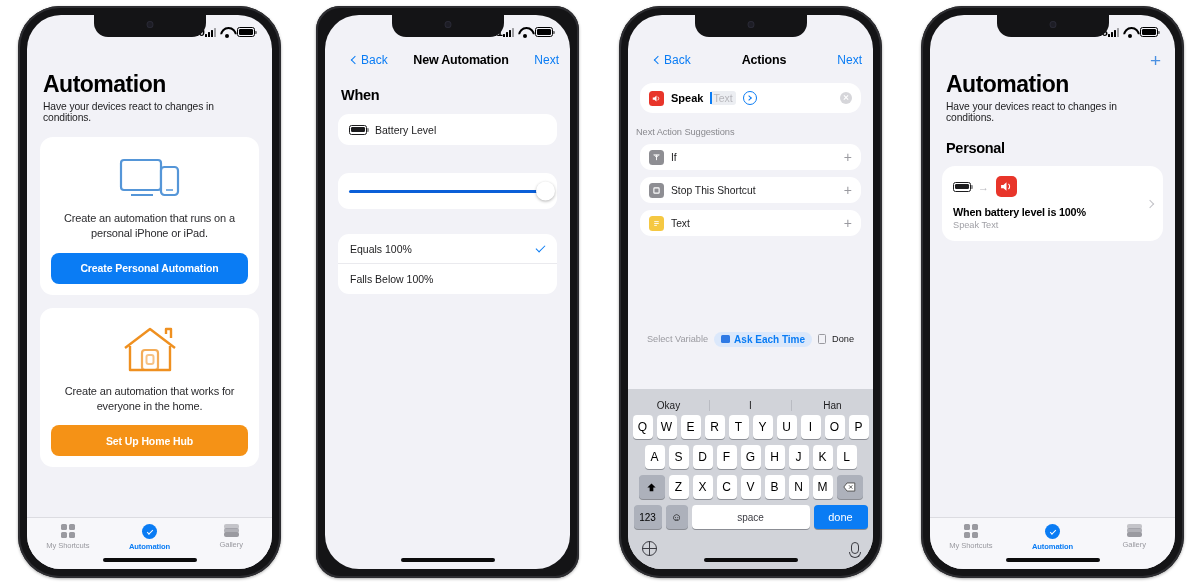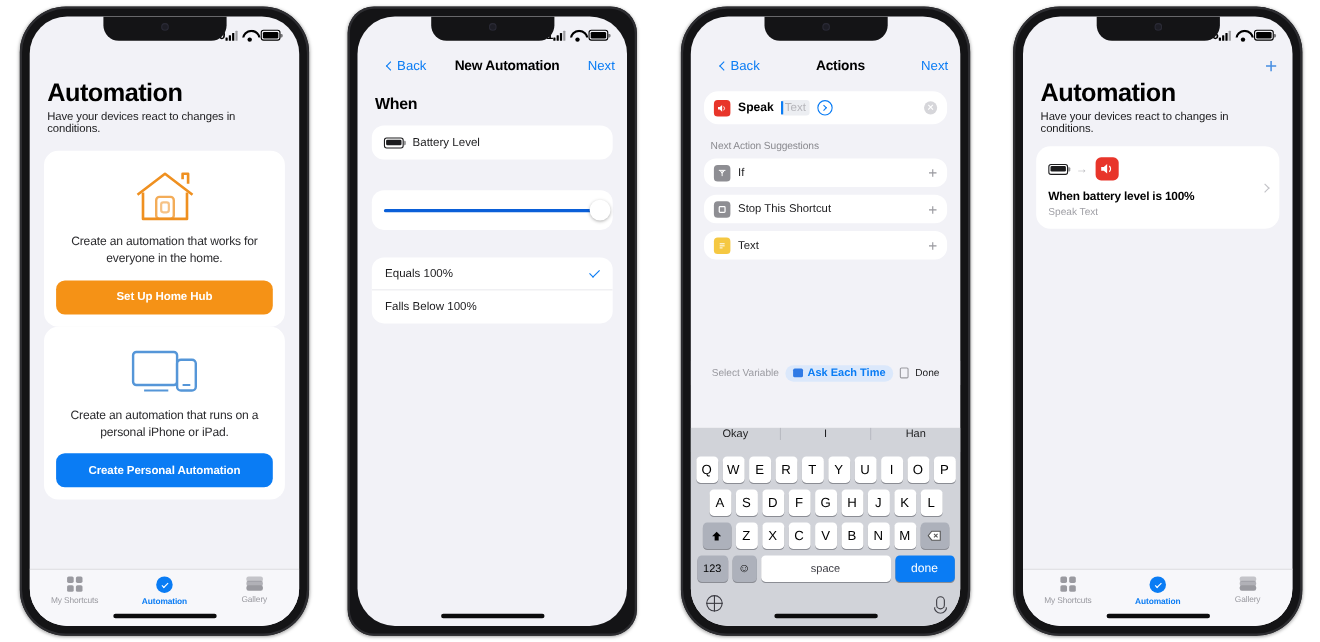--- a/index.html
+++ b/index.html
@@ -122,21 +122,21 @@
     display:flex; align-items:center; justify-content:space-between;
     padding: 0 11px;
     z-index: 15;
   }
   .nav-back { display:flex; align-items:center; gap:3px; color:#0a7cf4; font-size:12px; }
   .nav-title { font-size:12.5px; font-weight:700; color:#000; letter-spacing:-0.2px;}
   .nav-next { color:#0a7cf4; font-size:12px; }
   .chev-l { width:6px; height:6px; border-left:1.8px solid #0a7cf4; border-bottom:1.8px solid #0a7cf4; transform:rotate(45deg); }
 
   .section-h { font-size: 14.5px; font-weight:700; color:#000; padding: 0 16px; letter-spacing:-0.3px;}
-  .small-h { font-size: 9.3px; color:#8a8a8f; padding: 0 18px; letter-spacing:-0.1px;}
+  .small-h { font-size: 9.3px; color:#8a8a8f; padding: 0 8px; letter-spacing:-0.1px;}
 
   .row-card {
     background:#fff; border-radius:11px; margin: 0 13px; min-height: 30px;
     display:flex; align-items:center; padding: 0 11px; gap:8px;
     font-size: 10.5px; color:#1c1c1e;
   }
   .batt-glyph {
     width:18px; height:10px; border:1.5px solid #1c1c1e; border-radius:2.5px;
     position:relative; padding:1.2px; flex:none;
   }
@@ -193,21 +193,21 @@
     font-size:9.2px; background:#f2f2f7;
   }
   .varbar .mut { color:#9a9aa0; }
   .pill { display:flex; align-items:center; gap:4px; background:#dbe8fb; border-radius:9px; padding:2px 7px; color:#0a7cf4; font-weight:700; font-size:10px; }
   .pill .sq { width:9px; height:8px; background:#2f7ae5; border-radius:1.5px; }
   .varbar .done { color:#1c1c1e; font-weight:500; }
   .varbar .clipico { width:8px; height:10px; border:1.2px solid #9a9aa0; border-radius:1.5px; }
 
   
   .kb { position:absolute; left:0; right:0; bottom:0; background:#d1d3d9; }
-  .kb-sugg { height:22px; display:flex; align-items:flex-start; background:#d1d3d9; }
+  .kb-sugg { height:22px; display:flex; align-items:flex-end; background:#d1d3d9; }
   .kb-sugg div { flex:1; text-align:center; font-size:10px; color:#1c1c1e; border-right:0.5px solid #b9bbc2;}
   .kb-sugg div:last-child { border-right:none; }
   .kb-rows { padding: 4px 3px 0; }
   .kb-row { display:flex; justify-content:center; gap:4px; margin-bottom:6px; }
   .key {
     background:#fff; border-radius:4px; height:24px; width:20px;
     display:flex; align-items:center; justify-content:center;
     font-size:12px; color:#000; box-shadow:0 1px 0 #8b8d94;
   }
   .key.wide { width:26px; background:#adb1bb; }
@@ -270,45 +270,45 @@
         </span>
       </div>
 
       <div class="content">
         <div style="padding:56px 16px 0;">
           <div class="big-title">Automation</div>
           <div class="subtitle">Have your devices react to changes in conditions.</div>
         </div>
 
         <div style="margin-top:14px;">
+          <div class="card">
+            <div style="display:flex;justify-content:center;padding:4px 0 10px;">
+              <svg width="62" height="46" viewBox="0 0 62 46" fill="none" stroke="#5596d8" stroke-width="2.2">
+                <rect x="2" y="5" width="40" height="30" rx="3"></rect>
+                <line x1="12" y1="40" x2="34" y2="40" stroke-width="2"></line>
+                <rect x="42" y="12" width="17" height="28" rx="3.5" fill="#fff"></rect>
+                <line x1="47" y1="35" x2="54" y2="35" stroke-width="1.6"></line>
+              </svg>
+            </div>
+            <div class="card-text">Create an automation that runs on a personal iPhone or iPad.</div>
+            <div class="cta blue">Create Personal Automation</div>
+          </div>
+
           <div class="card" style="margin-top:13px;">
             <div style="display:flex;justify-content:center;padding:4px 0 10px;">
               <svg width="58" height="48" viewBox="0 0 58 48" fill="none" stroke="#ef9020" stroke-width="2.4" stroke-linejoin="round">
                 <path d="M4 22 L29 3 L54 22"></path>
                 <path d="M9 20 V44 H49 V20"></path>
                 <path d="M45 8 V3 H50 V12"></path>
                 <rect x="21" y="24" width="16" height="20" rx="3" stroke-width="2.2" opacity=".75"></rect>
                 <rect x="25.5" y="29" width="7" height="9" rx="2" stroke-width="2" opacity=".55"></rect>
               </svg>
             </div>
             <div class="card-text">Create an automation that works for everyone in the home.</div>
             <div class="cta orange">Set Up Home Hub</div>
-          </div>
-
-          <div class="card">
-            <div style="display:flex;justify-content:center;padding:4px 0 10px;">
-              <svg width="62" height="46" viewBox="0 0 62 46" fill="none" stroke="#5596d8" stroke-width="2.2">
-                <rect x="2" y="5" width="40" height="30" rx="3"></rect>
-                <line x1="12" y1="40" x2="34" y2="40" stroke-width="2"></line>
-                <rect x="42" y="12" width="17" height="28" rx="3.5" fill="#fff"></rect>
-                <line x1="47" y1="35" x2="54" y2="35" stroke-width="1.6"></line>
-              </svg>
-            </div>
-            <div class="card-text">Create an automation that runs on a personal iPhone or iPad.</div>
-            <div class="cta blue">Create Personal Automation</div>
           </div>
         </div>
       </div>
 
       <div class="tabbar">
         <div class="tab">
           <span class="ic-grid">
               <i></i>
               <i></i>
               <i></i>
@@ -558,20 +558,21 @@
       </div>
 
       <div class="plus-btn">+</div>
 
       <div class="content">
         <div style="padding:56px 16px 0;">
           <div class="big-title">Automation</div>
           <div class="subtitle">Have your devices react to changes in conditions.</div>
         </div>
 
+        <div class="section-h" style="margin-top:17px;">Personal</div>
 
         <div class="auto-card" style="margin-top:10px;">
           <div class="auto-icons">
             <span class="batt-glyph">
                 <span></span>
               </span>
             <span class="arrow-r">→</span>
             <span class="app-ico ico-red" style="width:21px;height:21px;border-radius:5px;">
               <svg width="13" height="13" viewBox="0 0 12 12" fill="#fff">
                   <path d="M1 4.5h2.2L6 2v8L3.2 7.5H1z"></path>

